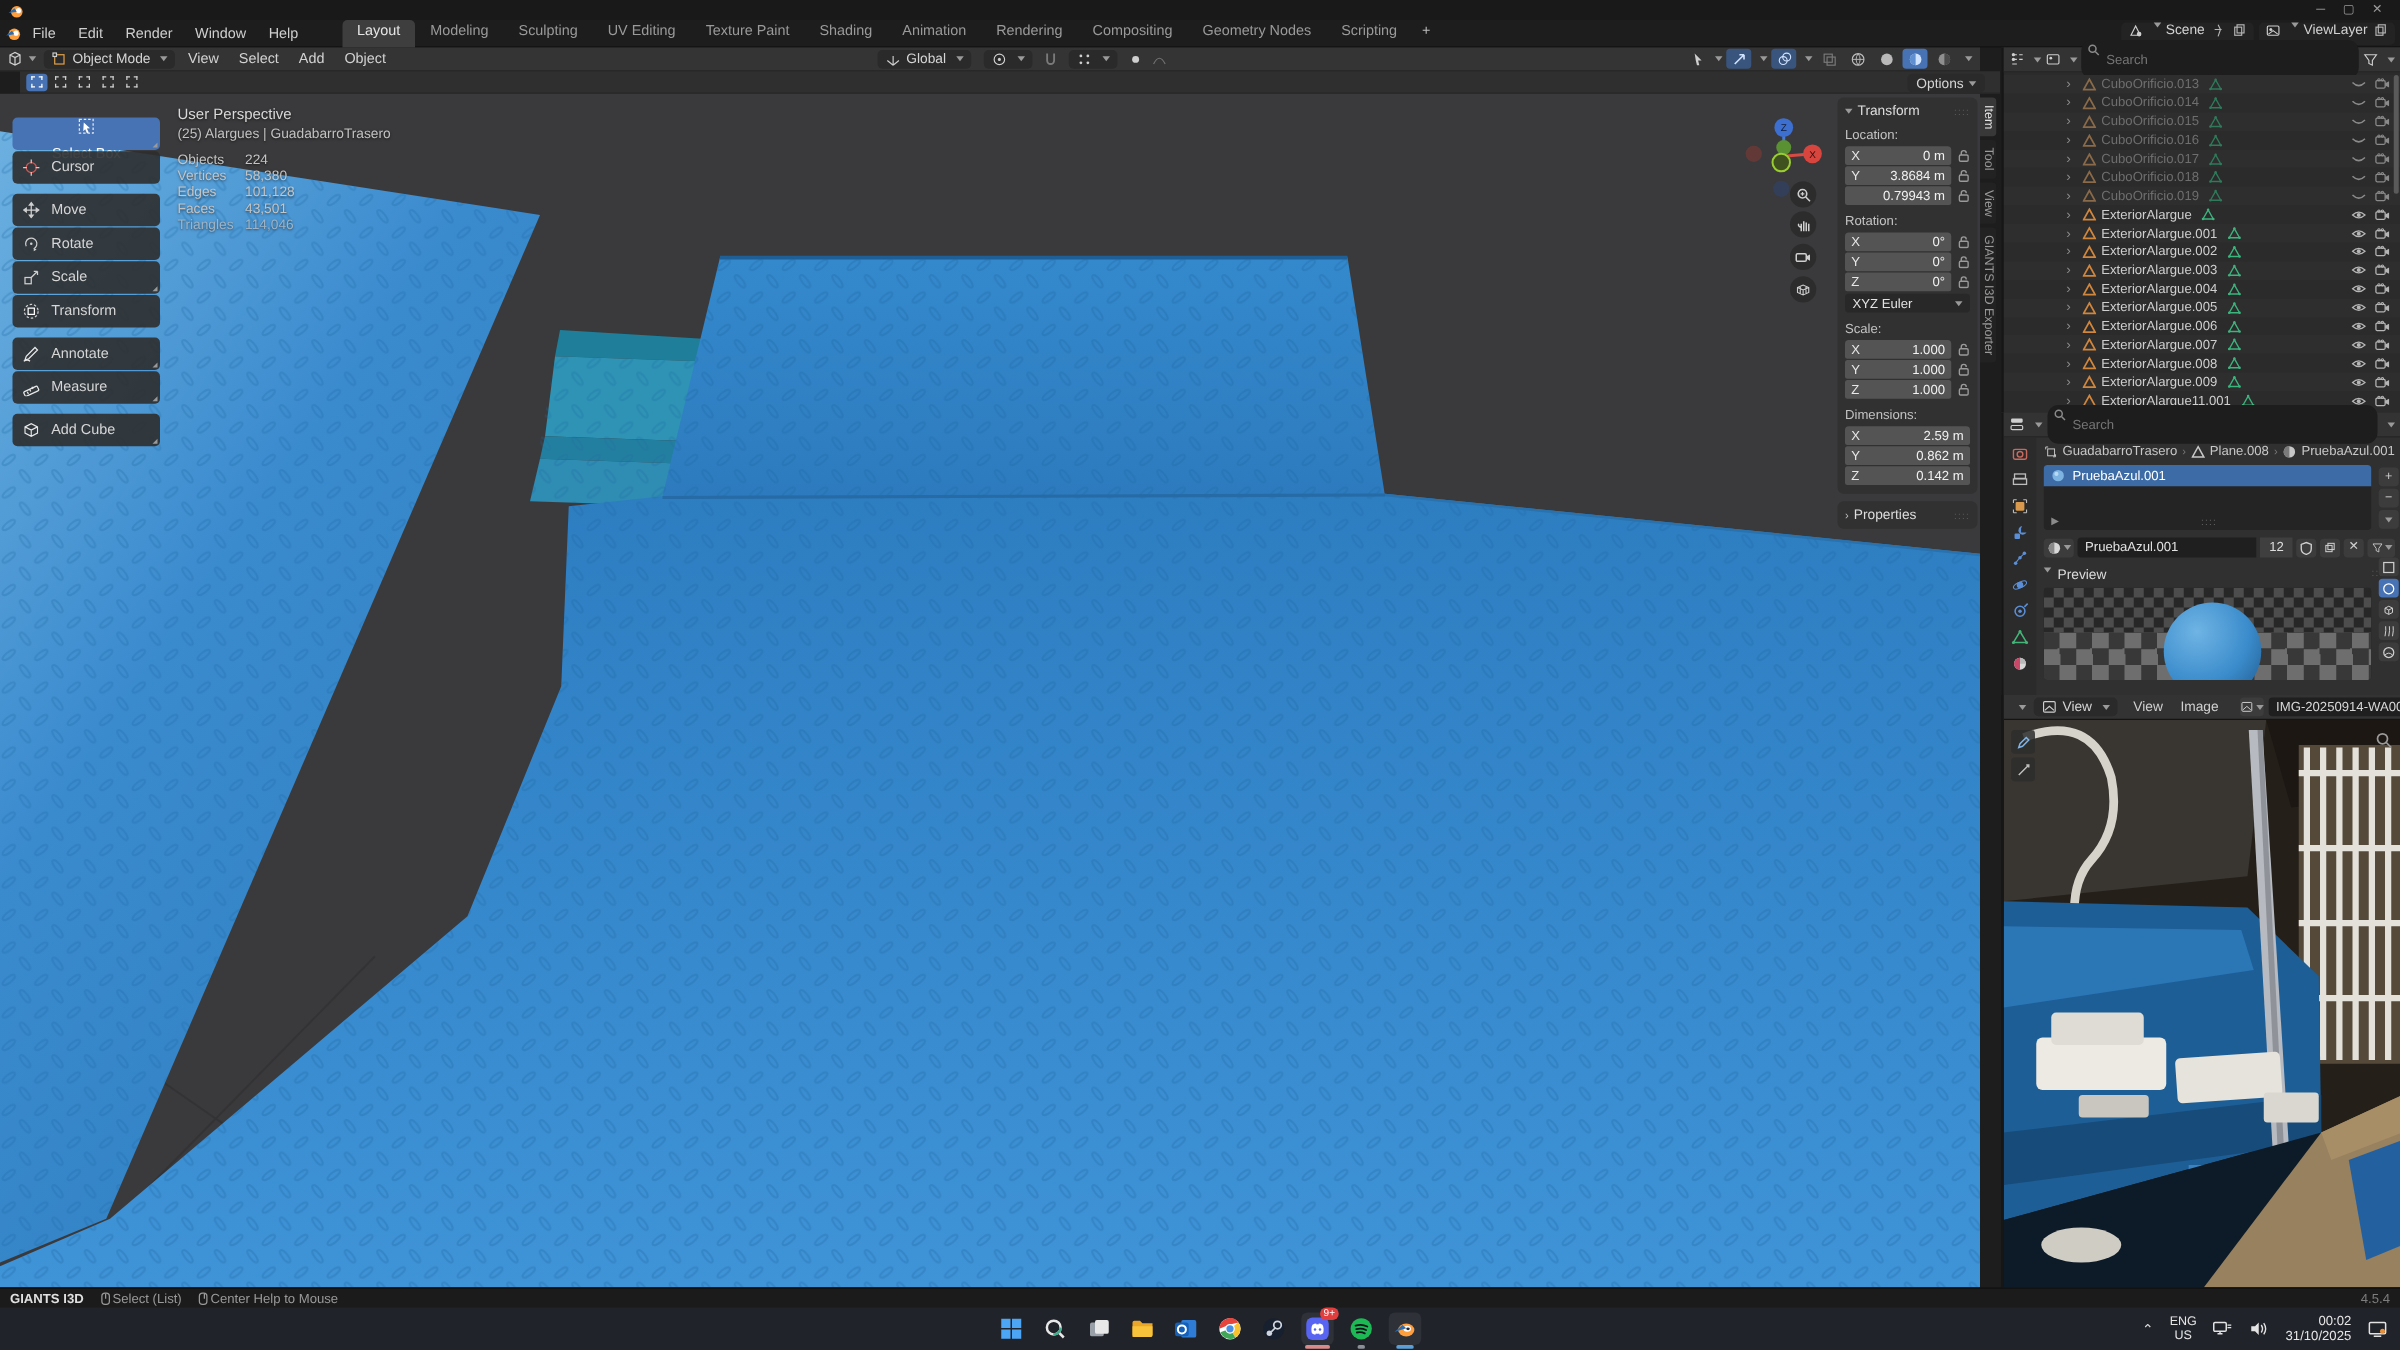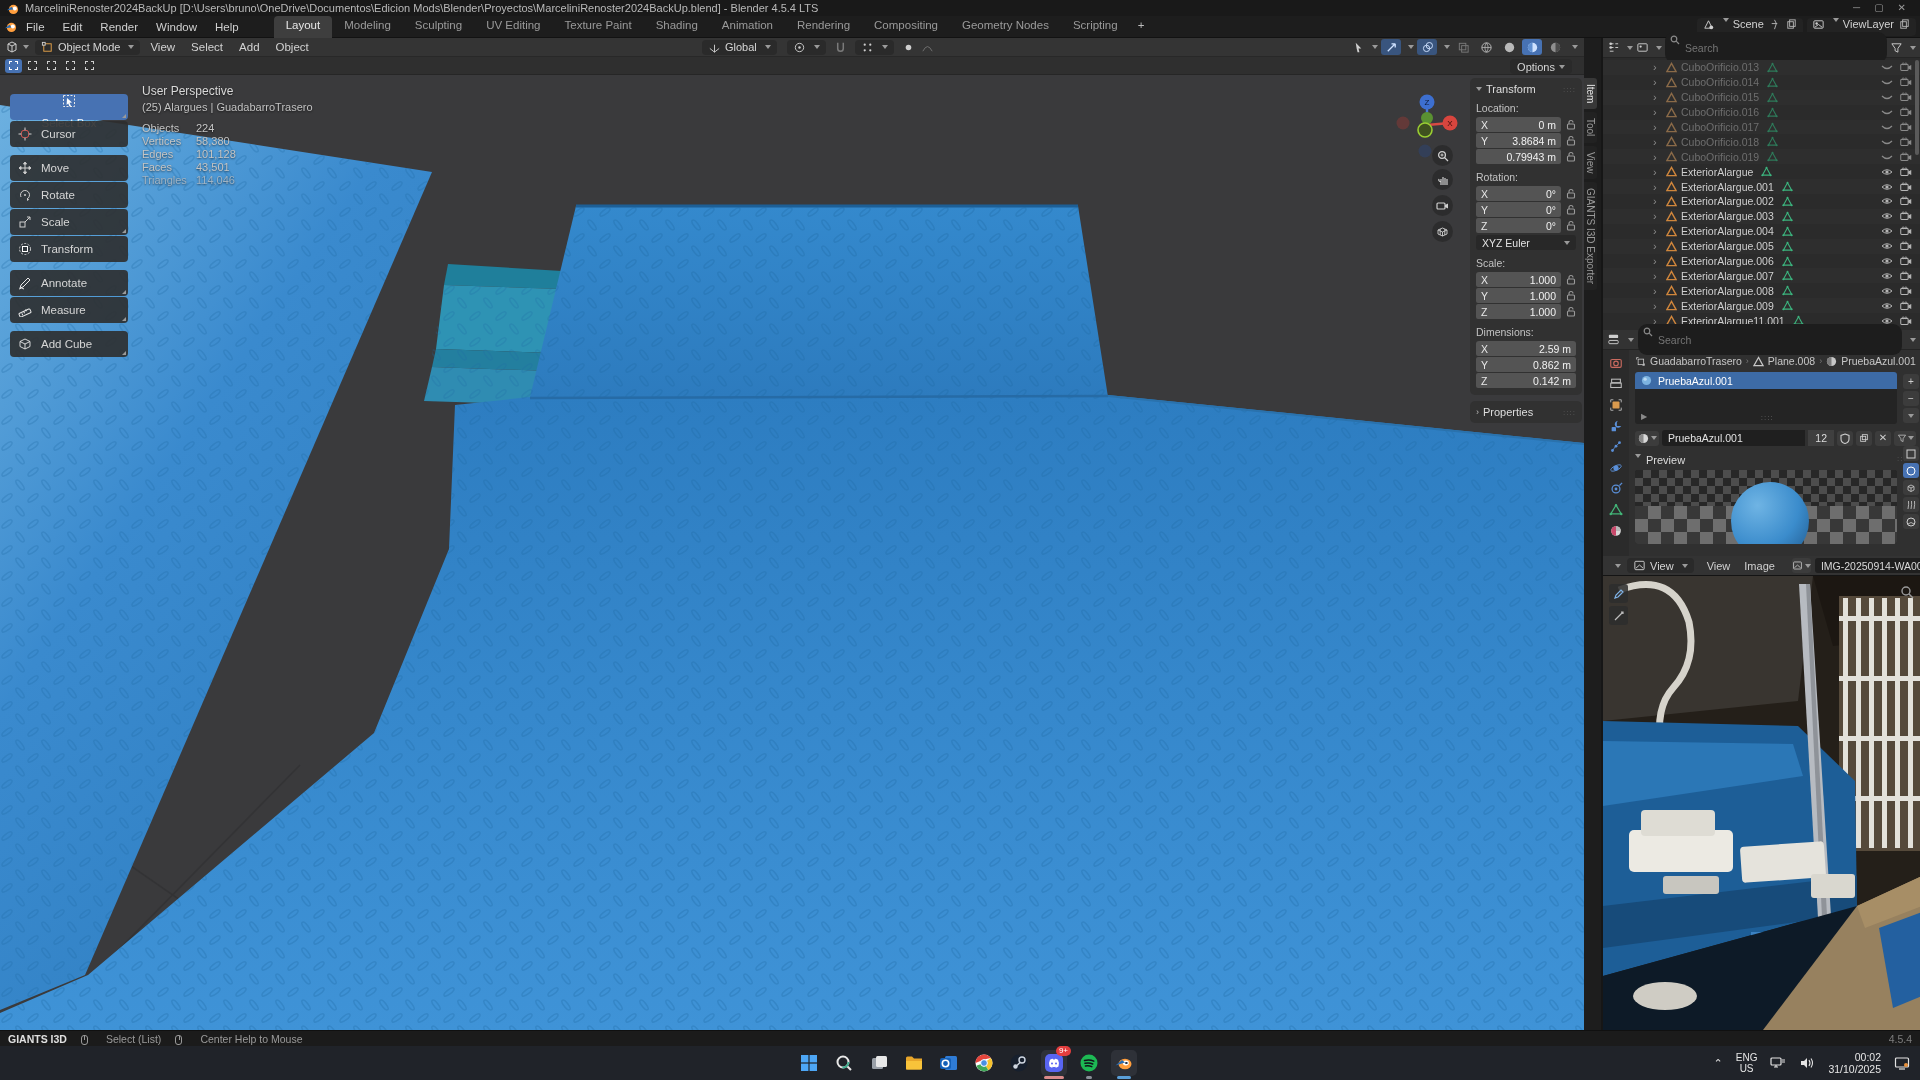--- a/index.html
+++ b/index.html
@@ -33,21 +33,21 @@
   #vp-header .menu{font-size:11.5px;color:#d2d2d2;padding:0 8px;}
   .hdr-btn{display:flex;align-items:center;background:#2a2a2a;border-radius:4px;height:15px;padding:0 6px;gap:4px;margin:0 2px;}
   .hdr-btn .lbl{font-size:11px;color:#d5d5d5;}
   .ic16{width:14px;height:14px;}
   #vph-center{position:absolute;left:700px;display:flex;align-items:center;gap:6px;}
   #vph-right{position:absolute;right:6px;display:flex;align-items:center;gap:3px;}
   .shade-btn{width:20px;height:16px;border-radius:3px;display:flex;align-items:center;justify-content:center;}
   .shade-btn.active{background:#4772b3;}
   .tglblue{background:#39557e;border-radius:3px;}
 
-  #tool-header{left:0;top:57px;width:1584px;height:18px;background:#2f2f2f;display:flex;align-items:center;padding:0 5px;border-bottom:1px solid #262626;}
+  #tool-header{left:16px;top:57px;width:1584px;height:18px;background:#2f2f2f;display:flex;align-items:center;padding:0 5px;border-bottom:1px solid #262626;}
   .selmode{width:17px;height:14px;border-radius:3px;margin-right:2px;display:flex;align-items:center;justify-content:center;}
   .selmode .sq{width:9px;height:9px;border:1px dashed #cfcfcf;}
   .selmode.active{background:#4772b3;}
   #options-btn{position:absolute;right:12px;top:2px;display:flex;align-items:center;background:#2a2a2a;border-radius:4px;height:15px;padding:0 7px;}
   #options-btn .lbl{font-size:11px;color:#d5d5d5;}
 
   
   #viewport{left:0;top:75px;width:1584px;height:955px;background:#3a3a3c;overflow:hidden;}
 
   
@@ -132,21 +132,21 @@
   #imged{left:1601px;top:556px;width:319px;height:474px;background:#1a1a1a;}
   #imged-header{height:20px;background:#333;display:flex;align-items:center;padding:0 4px;gap:4px;border-bottom:1px solid #141414;}
   #imged-header .menu{font-size:11px;color:#d0d0d0;padding:0 7px;}
   #img-name{display:flex;align-items:center;background:#1f1f1f;border-radius:3px;height:15px;padding:0 6px;font-size:10.5px;color:#d8d8d8;white-space:nowrap;}
   #photo{position:absolute;left:0;top:20px;width:319px;height:454px;}
   .imgtool{position:absolute;width:19px;height:19px;border-radius:3px;background:rgba(45,45,45,.85);display:flex;align-items:center;justify-content:center;}
 
   
   #statusbar{left:0;top:1030px;width:1920px;height:16px;background:#1b1b1b;display:flex;align-items:center;padding:0 8px;border-top:1px solid #101010;}
   #statusbar .eng{font-size:10.5px;color:#e0e0e0;font-weight:bold;margin-right:14px;}
-  .hint{display:flex;align-items:flex-end;gap:18px;margin-right:14px;font-size:10.5px;color:#9a9a9a;}
+  .hint{display:flex;align-items:center;gap:2px;margin-right:14px;font-size:10.5px;color:#9a9a9a;}
   .mouse{width:7px;height:10px;border:1px solid #9a9a9a;border-radius:3px;position:relative;}
   .mouse:after{content:"";position:absolute;left:2.5px;top:0;width:1px;height:4px;background:#9a9a9a;}
   #sb-version{margin-left:auto;font-size:10.5px;color:#7d7d7d;}
 
   
   #taskbar{left:0;top:1046px;width:1920px;height:34px;background:#202329;display:flex;align-items:center;}
   #tb-icons{position:absolute;left:796px;display:flex;gap:9px;align-items:center;}
   .tbi{width:26px;height:26px;border-radius:5px;display:flex;align-items:center;justify-content:center;position:relative;}
   .tbi.tile{background:#2e3138;}
   .tbi .under{position:absolute;bottom:-3px;left:50%;transform:translateX(-50%);height:3px;border-radius:2px;}
@@ -158,21 +158,20 @@
 </style>
 </head>
 <body>
 
 <div class="abs" id="titlebar">
   <svg class="mini-ic" viewBox="0 0 14 14">
     <circle cx="8" cy="8" r="5" fill="#ff9e3d"></circle>
       <circle cx="9.5" cy="7" r="2.2" fill="#fff"></circle>
       <path d="M1 9 L6 5 L8 8 Z" fill="#2a6db3"></path>
   </svg>
-  <span class="t">MarceliniRenoster2024BackUp [D:\Users\bruno\OneDrive\Documentos\Edicion Mods\Blender\Proyectos\MarceliniRenoster2024BackUp.blend] - Blender 4.5.4 LTS</span>
   <div id="win-controls">
     <span>─</span>
     <span>▢</span>
     <span>✕</span>
   </div>
 </div>
 
 <div class="abs" id="topbar">
   <svg class="mini-ic" style="margin-left:4px" viewBox="0 0 14 14">
     <circle cx="8" cy="8" r="5" fill="#ff9e3d"></circle>

